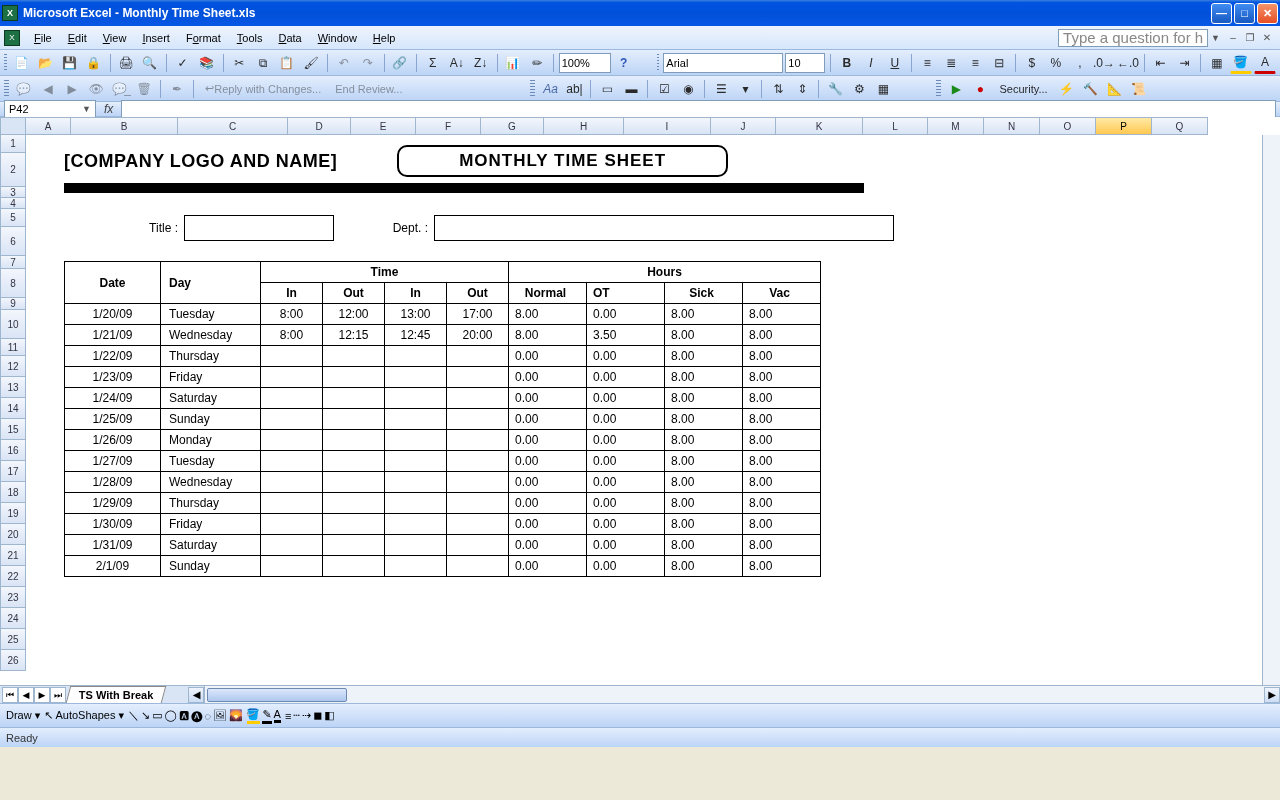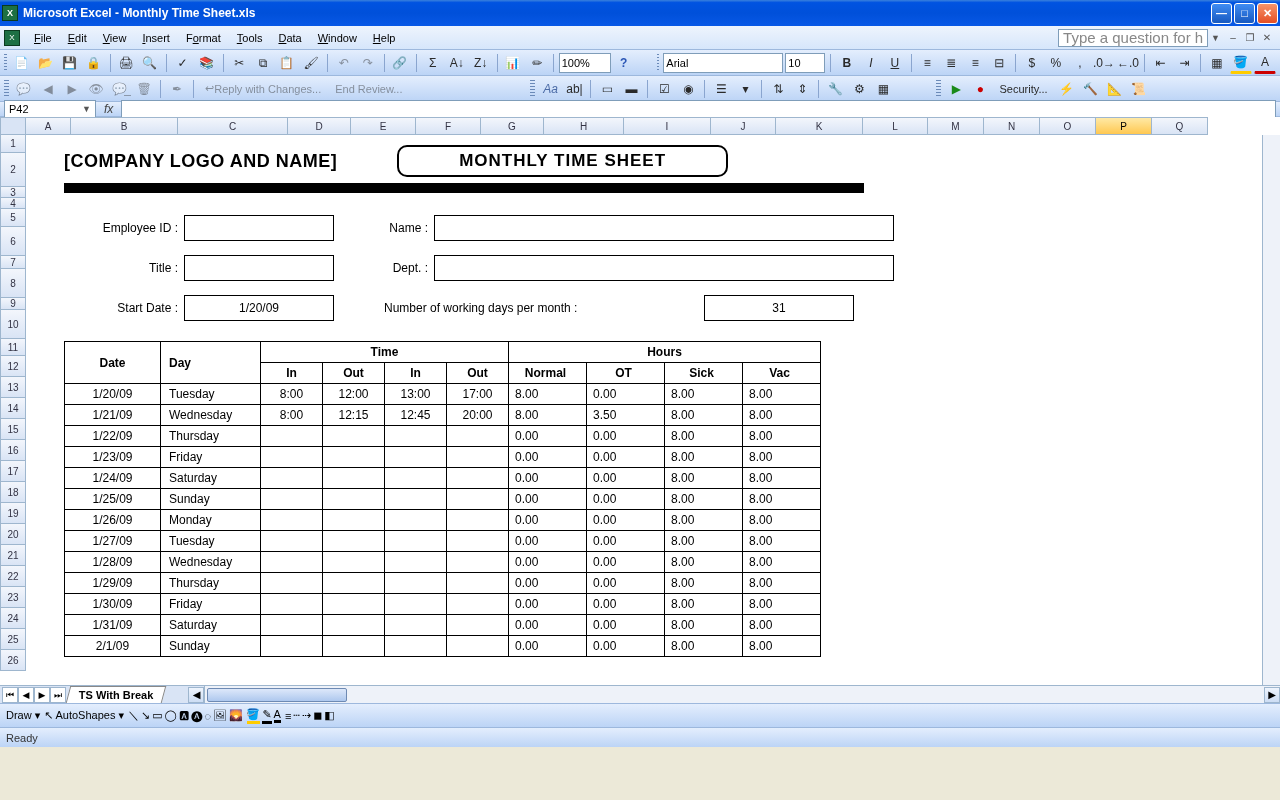--- a/index.html
+++ b/index.html
@@ -299,54 +299,42 @@
 
   <div class="content">
     <div class="head-row">
       <span class="company">[COMPANY LOGO AND NAME]</span>
       <span class="sheet-title-box">MONTHLY TIME SHEET</span>
     </div>
     <div class="black-bar"></div>
 
     <div class="form-area">
       <div class="form-row">
-        <span class="form-label">Employee ID :</span>
-        <span class="form-input w-small"></span>
-        <span class="form-label" style="width:60px">Name :</span>
-        <span class="form-input w-large"></span>
-      </div>
-      <div class="form-row">
         <span class="form-label">Title :</span>
         <span class="form-input w-small"></span>
         <span class="form-label" style="width:60px">Dept. :</span>
         <span class="form-input w-large"></span>
-      </div>
-      <div class="form-row">
-        <span class="form-label">Start Date :</span>
-        <span class="form-input w-small">1/20/09</span>
-        <span class="form-label-wide">Number of working days per month :</span>
-        <span class="form-input w-smedium">31</span>
       </div>
     </div>
 
     <table class="timesheet">
       <thead>
         <tr>
           <th rowspan="2" class="c-date">Date</th>
           <th rowspan="2" class="c-day" style="text-align:left">Day</th>
           <th colspan="4">Time</th>
           <th colspan="4">Hours</th>
         </tr>
         <tr>
           <th class="c-time">In</th>
           <th class="c-time">Out</th>
           <th class="c-time">In</th>
           <th class="c-time">Out</th>
           <th class="c-hr" style="text-align:center">Normal</th>
-          <th class="c-hr" style="text-align:center">OT</th>
+          <th class="c-hr" style="text-align:left">OT</th>
           <th class="c-hr" style="text-align:center">Sick</th>
           <th class="c-hr" style="text-align:center">Vac</th>
         </tr>
       </thead>
       <tbody id="ts-body">
           <tr>
             <td class="c-date">1/20/09</td>
             <td class="c-day">Tuesday</td>
             <td class="c-time">8:00</td>
             <td class="c-time">12:00</td>

